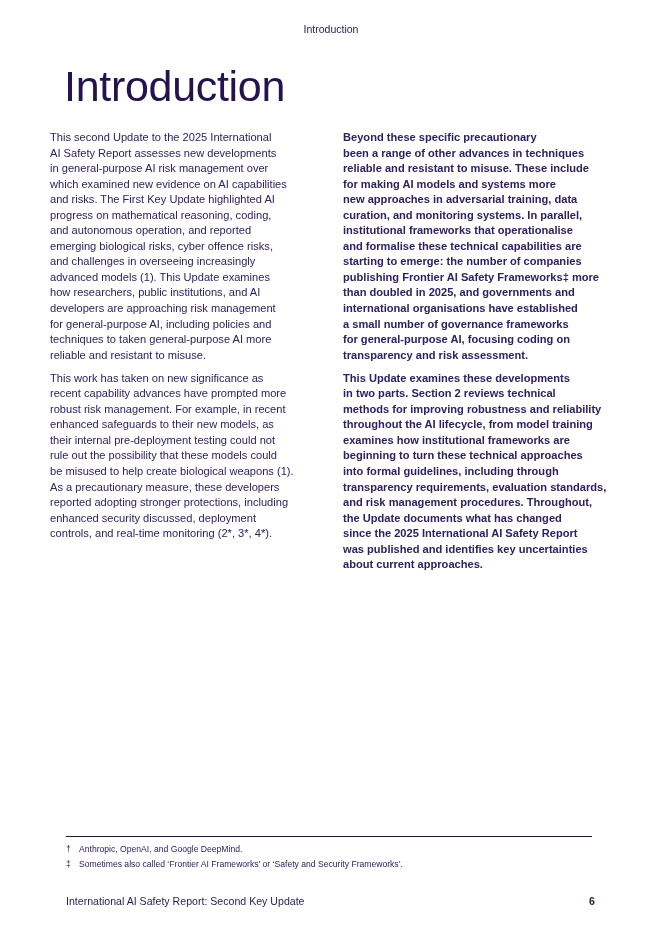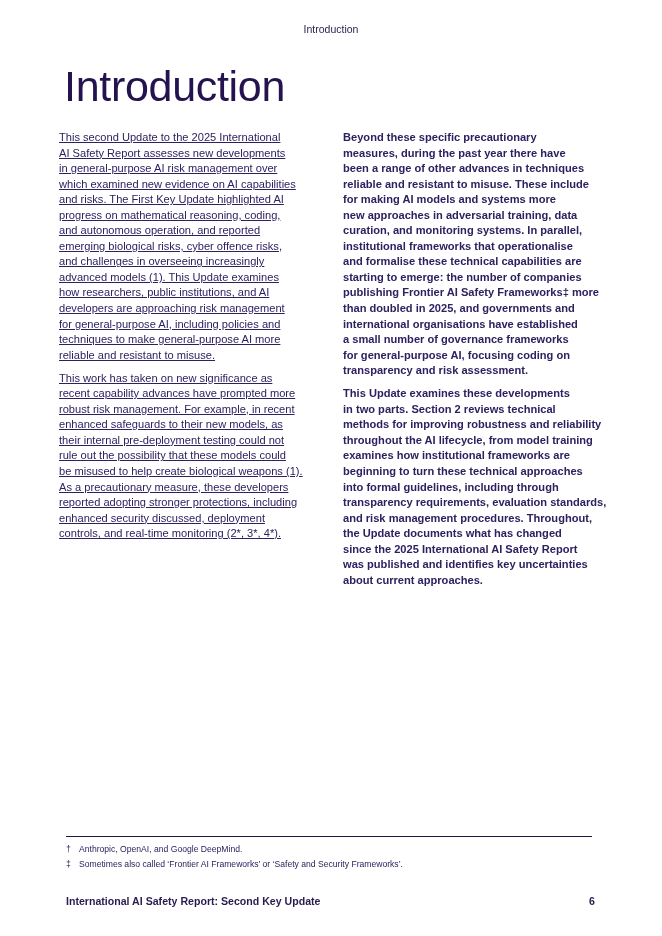--- a/index.html
+++ b/index.html
@@ -35,21 +35,21 @@
       letter-spacing: -0.3px;
     }
     .col {
       position: absolute;
       top: 130px;
       width: 262px;
       font-size: 11.1px;
       line-height: 15.55px;
       color: #2f2060;
     }
-    .col.left { left: 59px; text-decoration: underline; }
+    .col.left { left: 50px; }
     .col.right { left: 343px; width: 262px; font-weight: bold; }
     .col p {
       margin: 0 0 7.5px 0;
     }
     .col p span.line {
       display: block;
       white-space: nowrap;
     }
     .footnote-rule {
       position: absolute;
@@ -73,21 +73,21 @@
     }
     .footnote .mark {
       width: 13px;
       display: inline-block;
     }
     .page-footer-title {
       position: absolute;
       top: 895px;
       left: 66px;
       font-size: 10.6px;
-      font-weight: 700;
+      font-weight: 400;
       color: #2a1b4f;
     }
     .page-number {
       position: absolute;
       top: 895px;
       left: 589px;
       font-size: 10.6px;
       font-weight: 700;
       color: #2a1b4f;
     }
@@ -107,42 +107,41 @@
     <span class="line">which examined new evidence on AI capabilities</span>
     <span class="line">and risks. The First Key Update highlighted AI</span>
     <span class="line">progress on mathematical reasoning, coding,</span>
     <span class="line">and autonomous operation, and reported</span>
     <span class="line">emerging biological risks, cyber offence risks,</span>
     <span class="line">and challenges in overseeing increasingly</span>
     <span class="line">advanced models (1). This Update examines</span>
     <span class="line">how researchers, public institutions, and AI</span>
     <span class="line">developers are approaching risk management</span>
     <span class="line">for general-purpose AI, including policies and</span>
-    <span class="line">techniques to make general-purpose AI more</span>
+    <span class="line">techniques to taken general-purpose AI more</span>
     <span class="line">reliable and resistant to misuse.</span>
   </p>
   <p>
     <span class="line">This work has taken on new significance as</span>
     <span class="line">recent capability advances have prompted more</span>
     <span class="line">robust risk management. For example, in recent</span>
     <span class="line">enhanced safeguards to their new models, as</span>
     <span class="line">their internal pre-deployment testing could not</span>
     <span class="line">rule out the possibility that these models could</span>
     <span class="line">be misused to help create biological weapons (1).</span>
     <span class="line">As a precautionary measure, these developers</span>
     <span class="line">reported adopting stronger protections, including</span>
     <span class="line">enhanced security discussed, deployment</span>
     <span class="line">controls, and real-time monitoring (2*, 3*, 4*).</span>
   </p>
 </div>
 
 <div class="col right">
   <p>
     <span class="line">Beyond these specific precautionary</span>
-    <span class="line">measures, during the past year there have</span>
     <span class="line">been a range of other advances in techniques</span>
     <span class="line">reliable and resistant to misuse. These include</span>
     <span class="line">for making AI models and systems more</span>
     <span class="line">new approaches in adversarial training, data</span>
     <span class="line">curation, and monitoring systems. In parallel,</span>
     <span class="line">institutional frameworks that operationalise</span>
     <span class="line">and formalise these technical capabilities are</span>
     <span class="line">starting to emerge: the number of companies</span>
     <span class="line">publishing Frontier AI Safety Frameworks‡ more</span>
     <span class="line">than doubled in 2025, and governments and</span>

